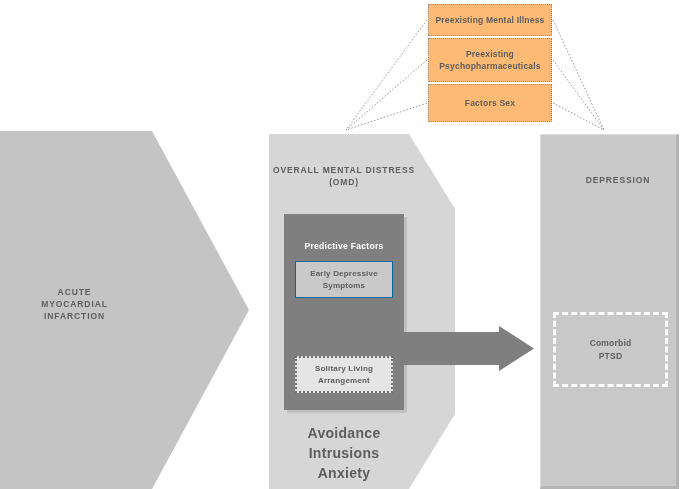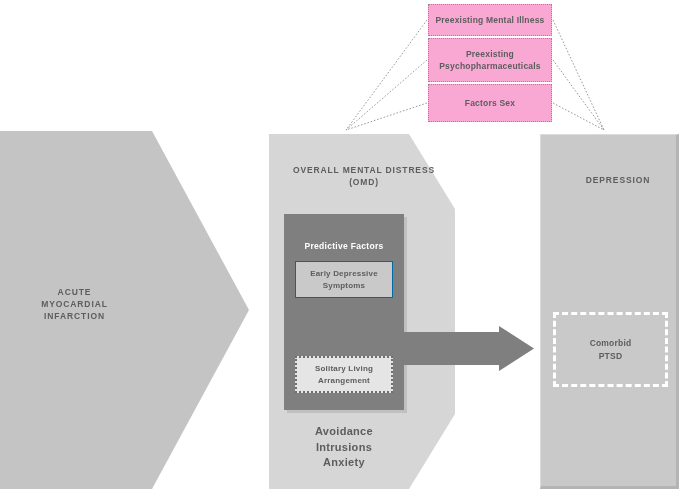--- a/index.html
+++ b/index.html
@@ -25,21 +25,21 @@
     letter-spacing:.4px;
   }
 
   
   .riskbox{
     position:absolute;
     left:428px;
     width:124px;
     box-sizing:border-box;
     border:1px dotted #8d8d8d;
-    background:#f9a8d4;
+    background:#fdba74;
     display:flex;
     align-items:center;
     justify-content:center;
     text-align:center;
     color:#5d5d5d;
     font-size:8.5px;
     font-weight:bold;
     letter-spacing:.2px;
     line-height:1.45;
     white-space:pre-line;
@@ -88,27 +88,26 @@
     clip-path:polygon(0 0, 140px 0, 186px 75px, 186px 280px, 140px 355px, 0 355px);
   }
   #omd-title{
     left:269px;
     top:164px;
     width:150px;
     font-size:8.5px;
     font-weight:bold;
     letter-spacing:.85px;
     color:#5d5d5d;
-    padding-left:20px;
   }
   #omd-symptoms{
     left:269px;
     top:424px;
     width:150px;
-    font-size:11px;
+    font-size:14px;
     font-weight:bold;
     letter-spacing:.3px;
     color:#5d5d5d;
   }
 
   
   #pf-panel{
     position:absolute;
     left:284px;
     top:214px;

